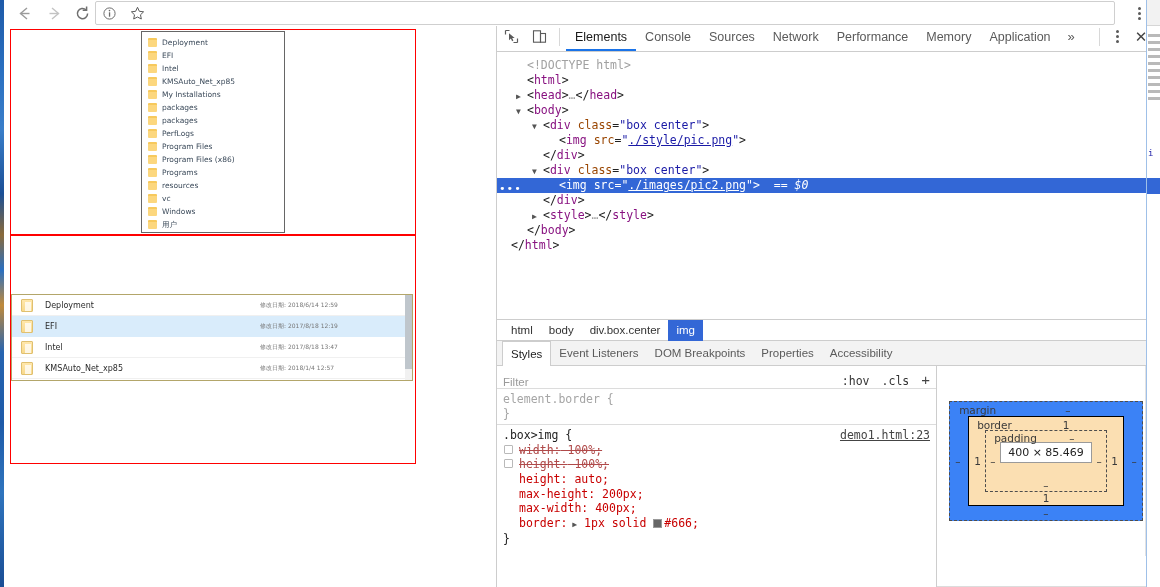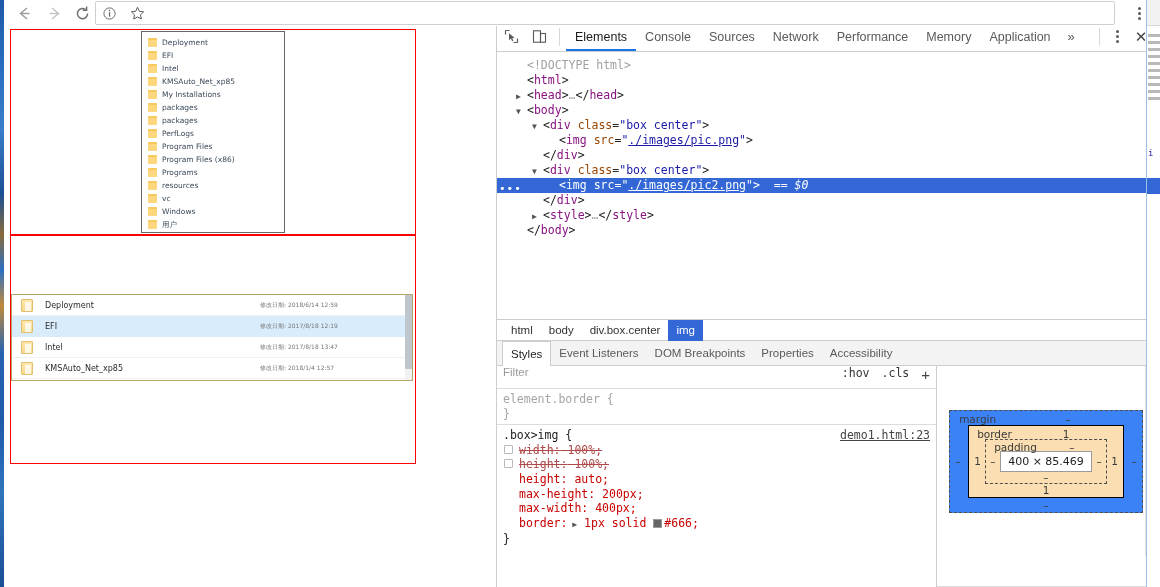--- a/index.html
+++ b/index.html
@@ -227,21 +227,21 @@
     padding: 0 8px; height: 29px; display: flex; align-items: center;
     font-size: 11.5px; color: #5a5a5a;
   }
   .spane-tab.active { background: #ffffff; color: #222; border: 1px solid #cdcdcd; border-bottom:none; height:25px; }
 
   .styles-body { display: flex; height: 246px; }
   .styles-left { width: 440px; border-right: 1px solid #cdcdcd; background:#fff; }
   .styles-right { width: 218px; background: #fff; position: relative; }
 
   .filter-row {
-    height: 23px; display: flex; align-items: flex-start;
+    height: 23px; display: flex; align-items: flex-end;
     border-bottom: 1px solid #dcdcdc; padding: 0 6px; background:#fff;
   }
   .filter-ph { flex: 1; font-size: 11.5px; color: #9a9a9a; }
   .filter-act { font-size: 11.5px; color: #333; margin-left: 12px; font-family:"DejaVu Sans Mono", monospace; }
   .filter-plus { font-size: 15px; color: #444; margin-left: 12px; }
 
   .css-block {
     font-family: "DejaVu Sans Mono", monospace;
     font-size: 11.5px; line-height: 14.6px;
     padding: 3px 6px 3px 6px;
@@ -276,21 +276,21 @@
   .bm-margin {
     border: 1px dashed #4d4d4d; padding: 14px 18px 14px 18px;
     position: relative; background: #3b82f6;
   }
   .bm-border {
     border: 1px solid #000000; background: #fbdfb2;
     padding: 13px 16px 13px 16px; position: relative;
   }
   .bm-padding {
     border: 1px dashed #4d4d4d; background: #fbdfb2;
-    padding: 11px 14px 11px 14px; position: relative;
+    padding: 11px 14px 28px 14px; position: relative;
   }
   .bm-content {
     border: 1px solid #9a9a9a; background: #ffffff;
     padding: 3px 7px; font-size: 11px; color: #222; white-space: nowrap;
   }
   .bm-label { position: absolute; font-size: 10.5px; color: #3a3a3a; }
   .bm-margin > .bm-label-tl { left: 9px; top: 2px; }
   .bm-border > .bm-label-tl { left: 8px; top: 2px; }
   .bm-padding > .bm-label-tl { left: 8px; top: 1px; }
   .bm-v { position: absolute; font-size: 10.5px; color: #3a3a3a; }
@@ -523,27 +523,28 @@
         <div class="dt-close">✕</div>
       </div>
     </div>
 
     <div class="dom-tree" id="dom-tree">
         <div class="dl" style="padding-left: 30px;"><span><span class="tk-doctype">&lt;!DOCTYPE html&gt;</span></span></div>
         <div class="dl" style="padding-left: 30px;"><span><span class="tk-pun">&lt;</span><span class="tk-tag">html</span><span class="tk-pun">&gt;</span></span></div>
         <div class="dl" style="padding-left: 30px;"><span class="tri" style="left: 19px; top: 1px;">▶</span><span><span class="tk-pun">&lt;</span><span class="tk-tag">head</span><span class="tk-pun">&gt;</span><span class="tk-doctype">…</span><span class="tk-pun">&lt;/</span><span class="tk-tag">head</span><span class="tk-pun">&gt;</span></span></div>
         <div class="dl" style="padding-left: 30px;"><span class="tri" style="left: 19px; top: 1px;">▼</span><span><span class="tk-pun">&lt;</span><span class="tk-tag">body</span><span class="tk-pun">&gt;</span></span></div>
         <div class="dl" style="padding-left: 46px;"><span class="tri" style="left: 35px; top: 1px;">▼</span><span><span class="tk-pun">&lt;</span><span class="tk-tag">div</span> <span class="tk-attr">class</span><span class="tk-pun">=</span><span class="tk-val">"box center"</span><span class="tk-pun">&gt;</span></span></div>
-        <div class="dl" style="padding-left: 62px;"><span><span class="tk-pun">&lt;</span><span class="tk-tag">img</span> <span class="tk-attr">src</span><span class="tk-pun">=</span><span class="tk-val">"</span><span class="tk-link">./images/pic.png</span><span class="tk-val">"</span><span class="tk-pun">&gt;</span></span></div>
+        <div class="dl" style="padding-left: 62px;"><span><span class="tk-pun">&lt;</span><span class="tk-tag">img</span> <span class="tk-attr">src</span><span class="tk-pun">=</span><span class="tk-val">"</span><span class="tk-link">./style/pic.png</span><span class="tk-val">"</span><span class="tk-pun">&gt;</span></span></div>
         <div class="dl" style="padding-left: 46px;"><span><span class="tk-pun">&lt;/</span><span class="tk-tag">div</span><span class="tk-pun">&gt;</span></span></div>
         <div class="dl" style="padding-left: 46px;"><span class="tri" style="left: 35px; top: 1px;">▼</span><span><span class="tk-pun">&lt;</span><span class="tk-tag">div</span> <span class="tk-attr">class</span><span class="tk-pun">=</span><span class="tk-val">"box center"</span><span class="tk-pun">&gt;</span></span></div>
         <div class="dl sel" style="padding-left: 62px;"><span><span class="tk-pun">&lt;</span><span class="tk-tag">img</span> <span class="tk-attr">src</span><span class="tk-pun">=</span><span class="tk-val">"</span><span class="tk-link">./images/pic2.png</span><span class="tk-val">"</span><span class="tk-pun">&gt;</span>  <span class="sel-dollar">== $0</span></span><span class="ellipsis-badge">•••</span></div>
         <div class="dl" style="padding-left: 46px;"><span><span class="tk-pun">&lt;/</span><span class="tk-tag">div</span><span class="tk-pun">&gt;</span></span></div>
         <div class="dl" style="padding-left: 46px;"><span class="tri" style="left: 35px; top: 1px;">▶</span><span><span class="tk-pun">&lt;</span><span class="tk-tag">style</span><span class="tk-pun">&gt;</span><span class="tk-doctype">…</span><span class="tk-pun">&lt;/</span><span class="tk-tag">style</span><span class="tk-pun">&gt;</span></span></div>
         <div class="dl" style="padding-left: 30px;"><span><span class="tk-pun">&lt;/</span><span class="tk-tag">body</span><span class="tk-pun">&gt;</span></span></div>
+        <div class="dl" style="padding-left: 14px;"><span><span class="tk-pun">&lt;/</span><span class="tk-tag">html</span><span class="tk-pun">&gt;</span></span></div>
       </div>
 
     <div class="crumbs">
       <div class="crumb">html</div>
       <div class="crumb">body</div>
       <div class="crumb">div.box.center</div>
       <div class="crumb active">img</div>
     </div>
 
     <div class="spane-tabs">

